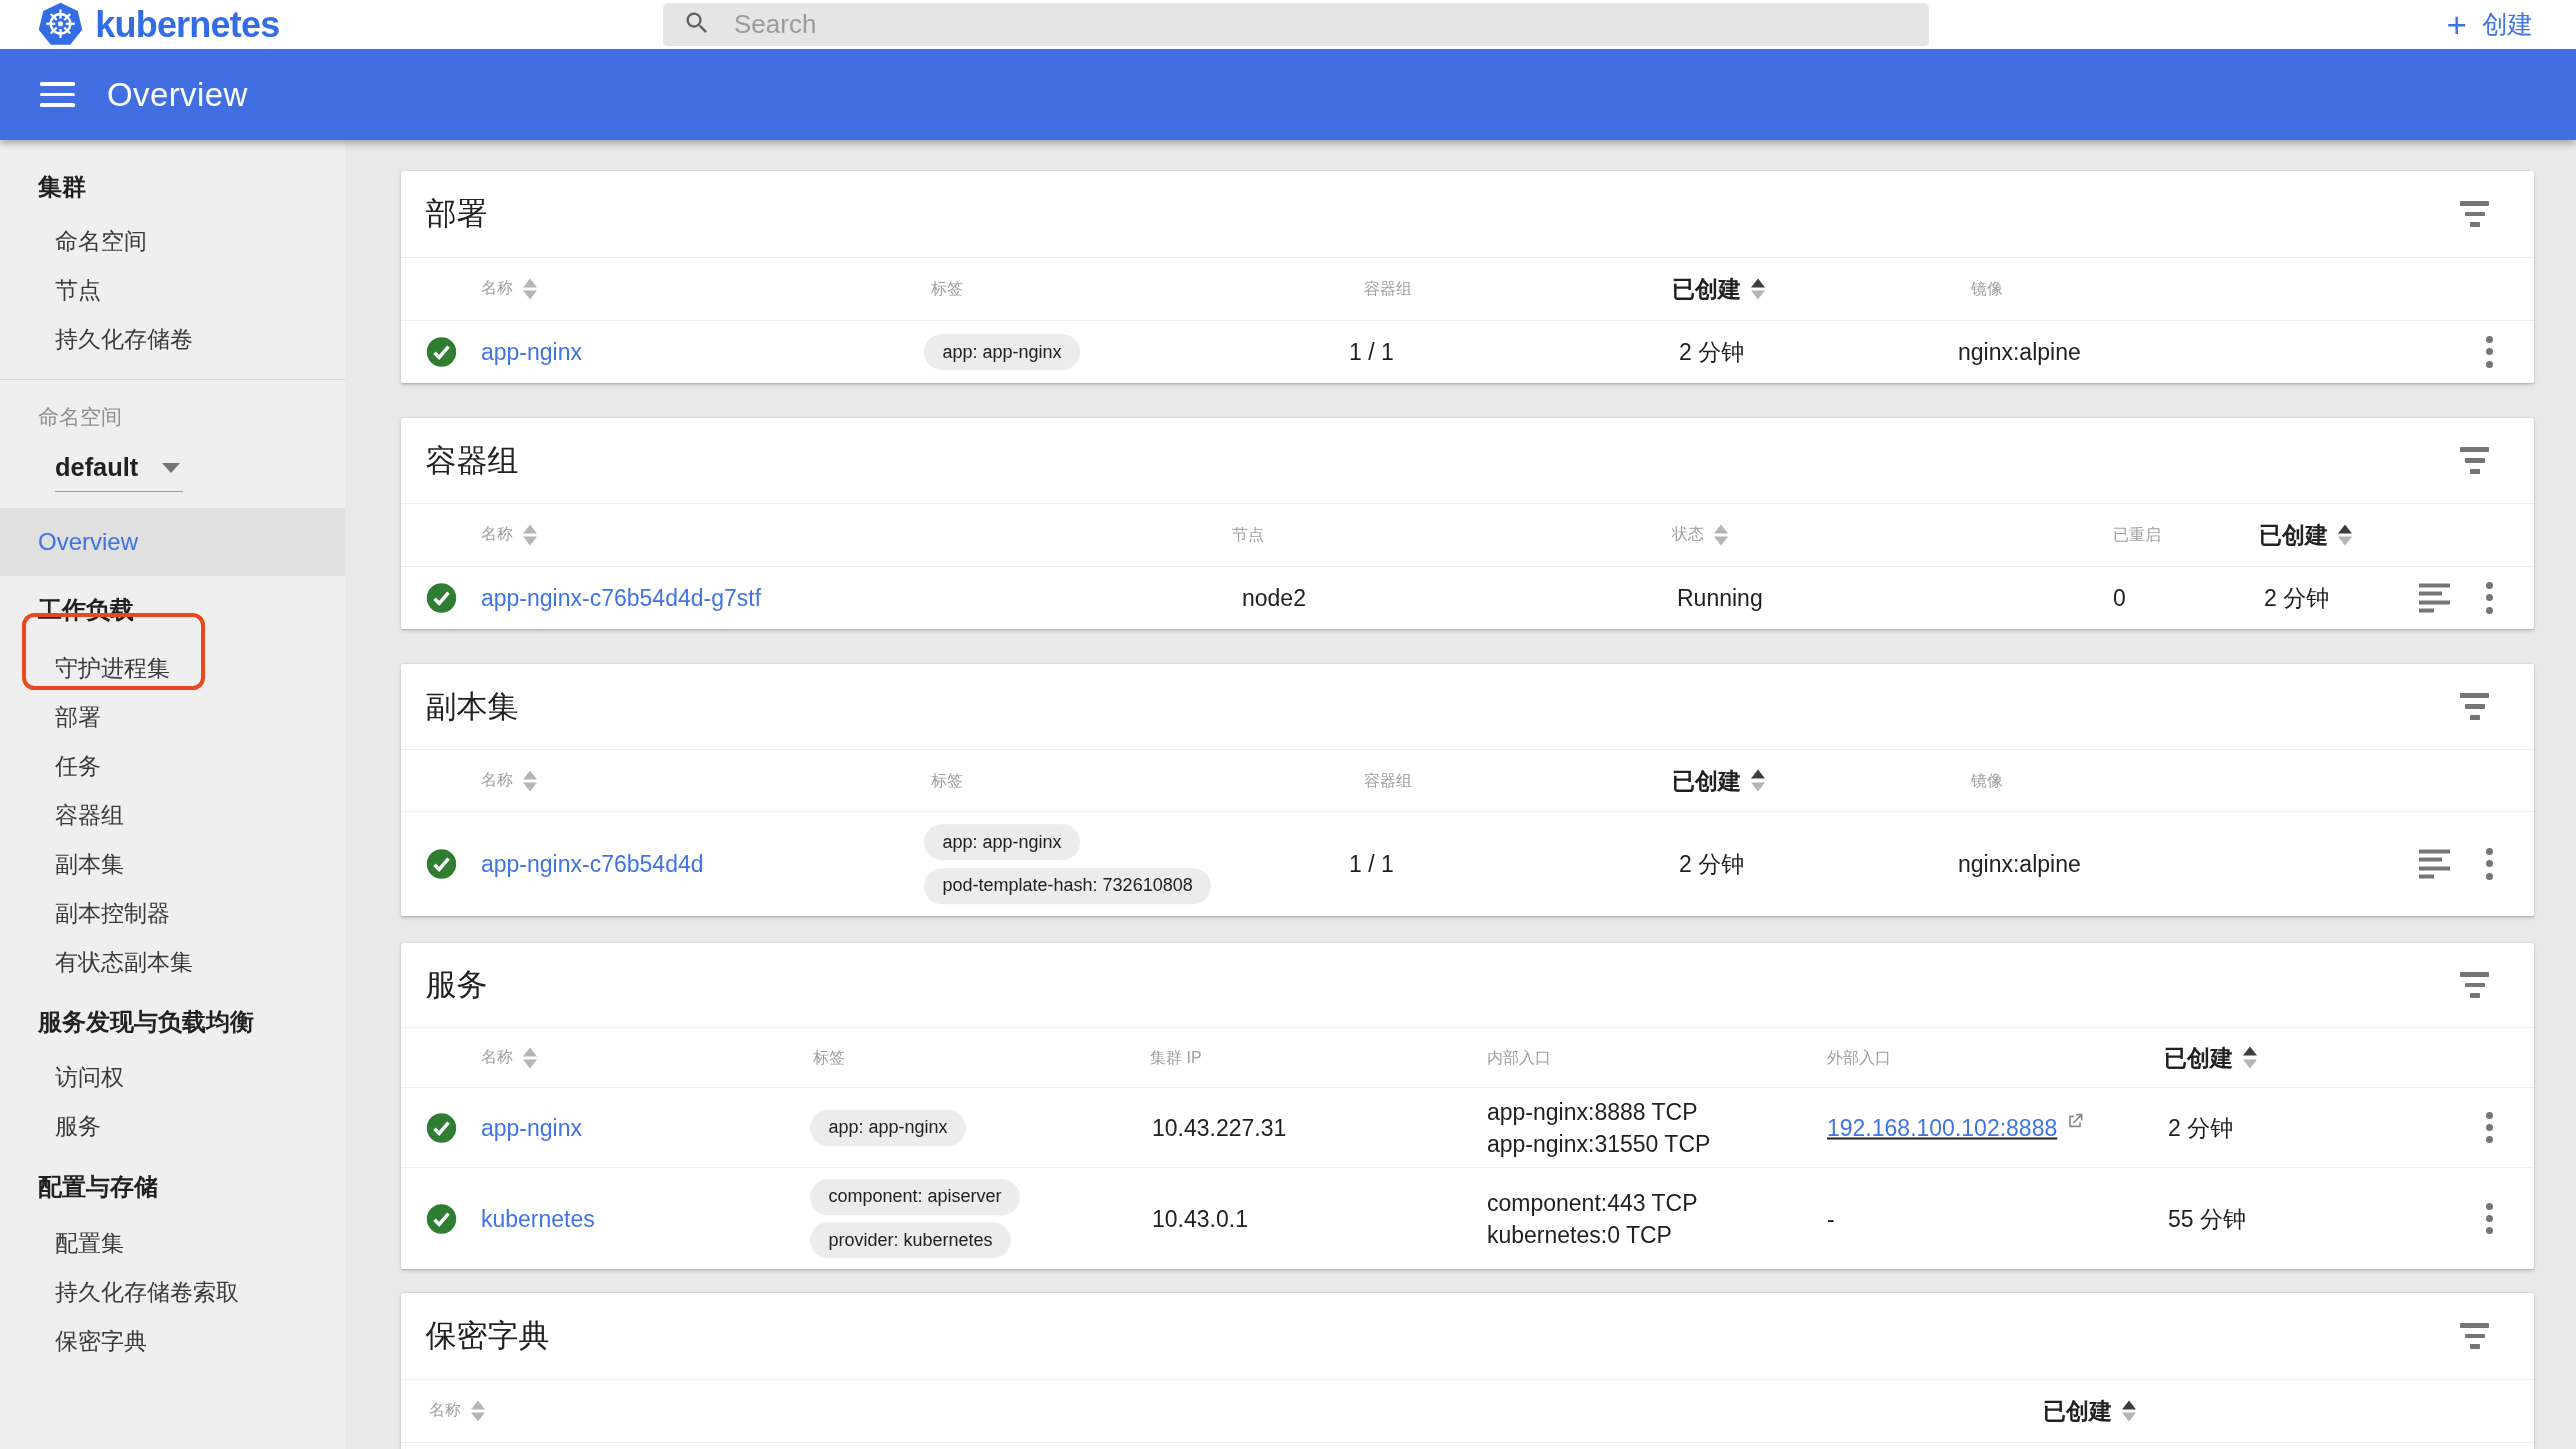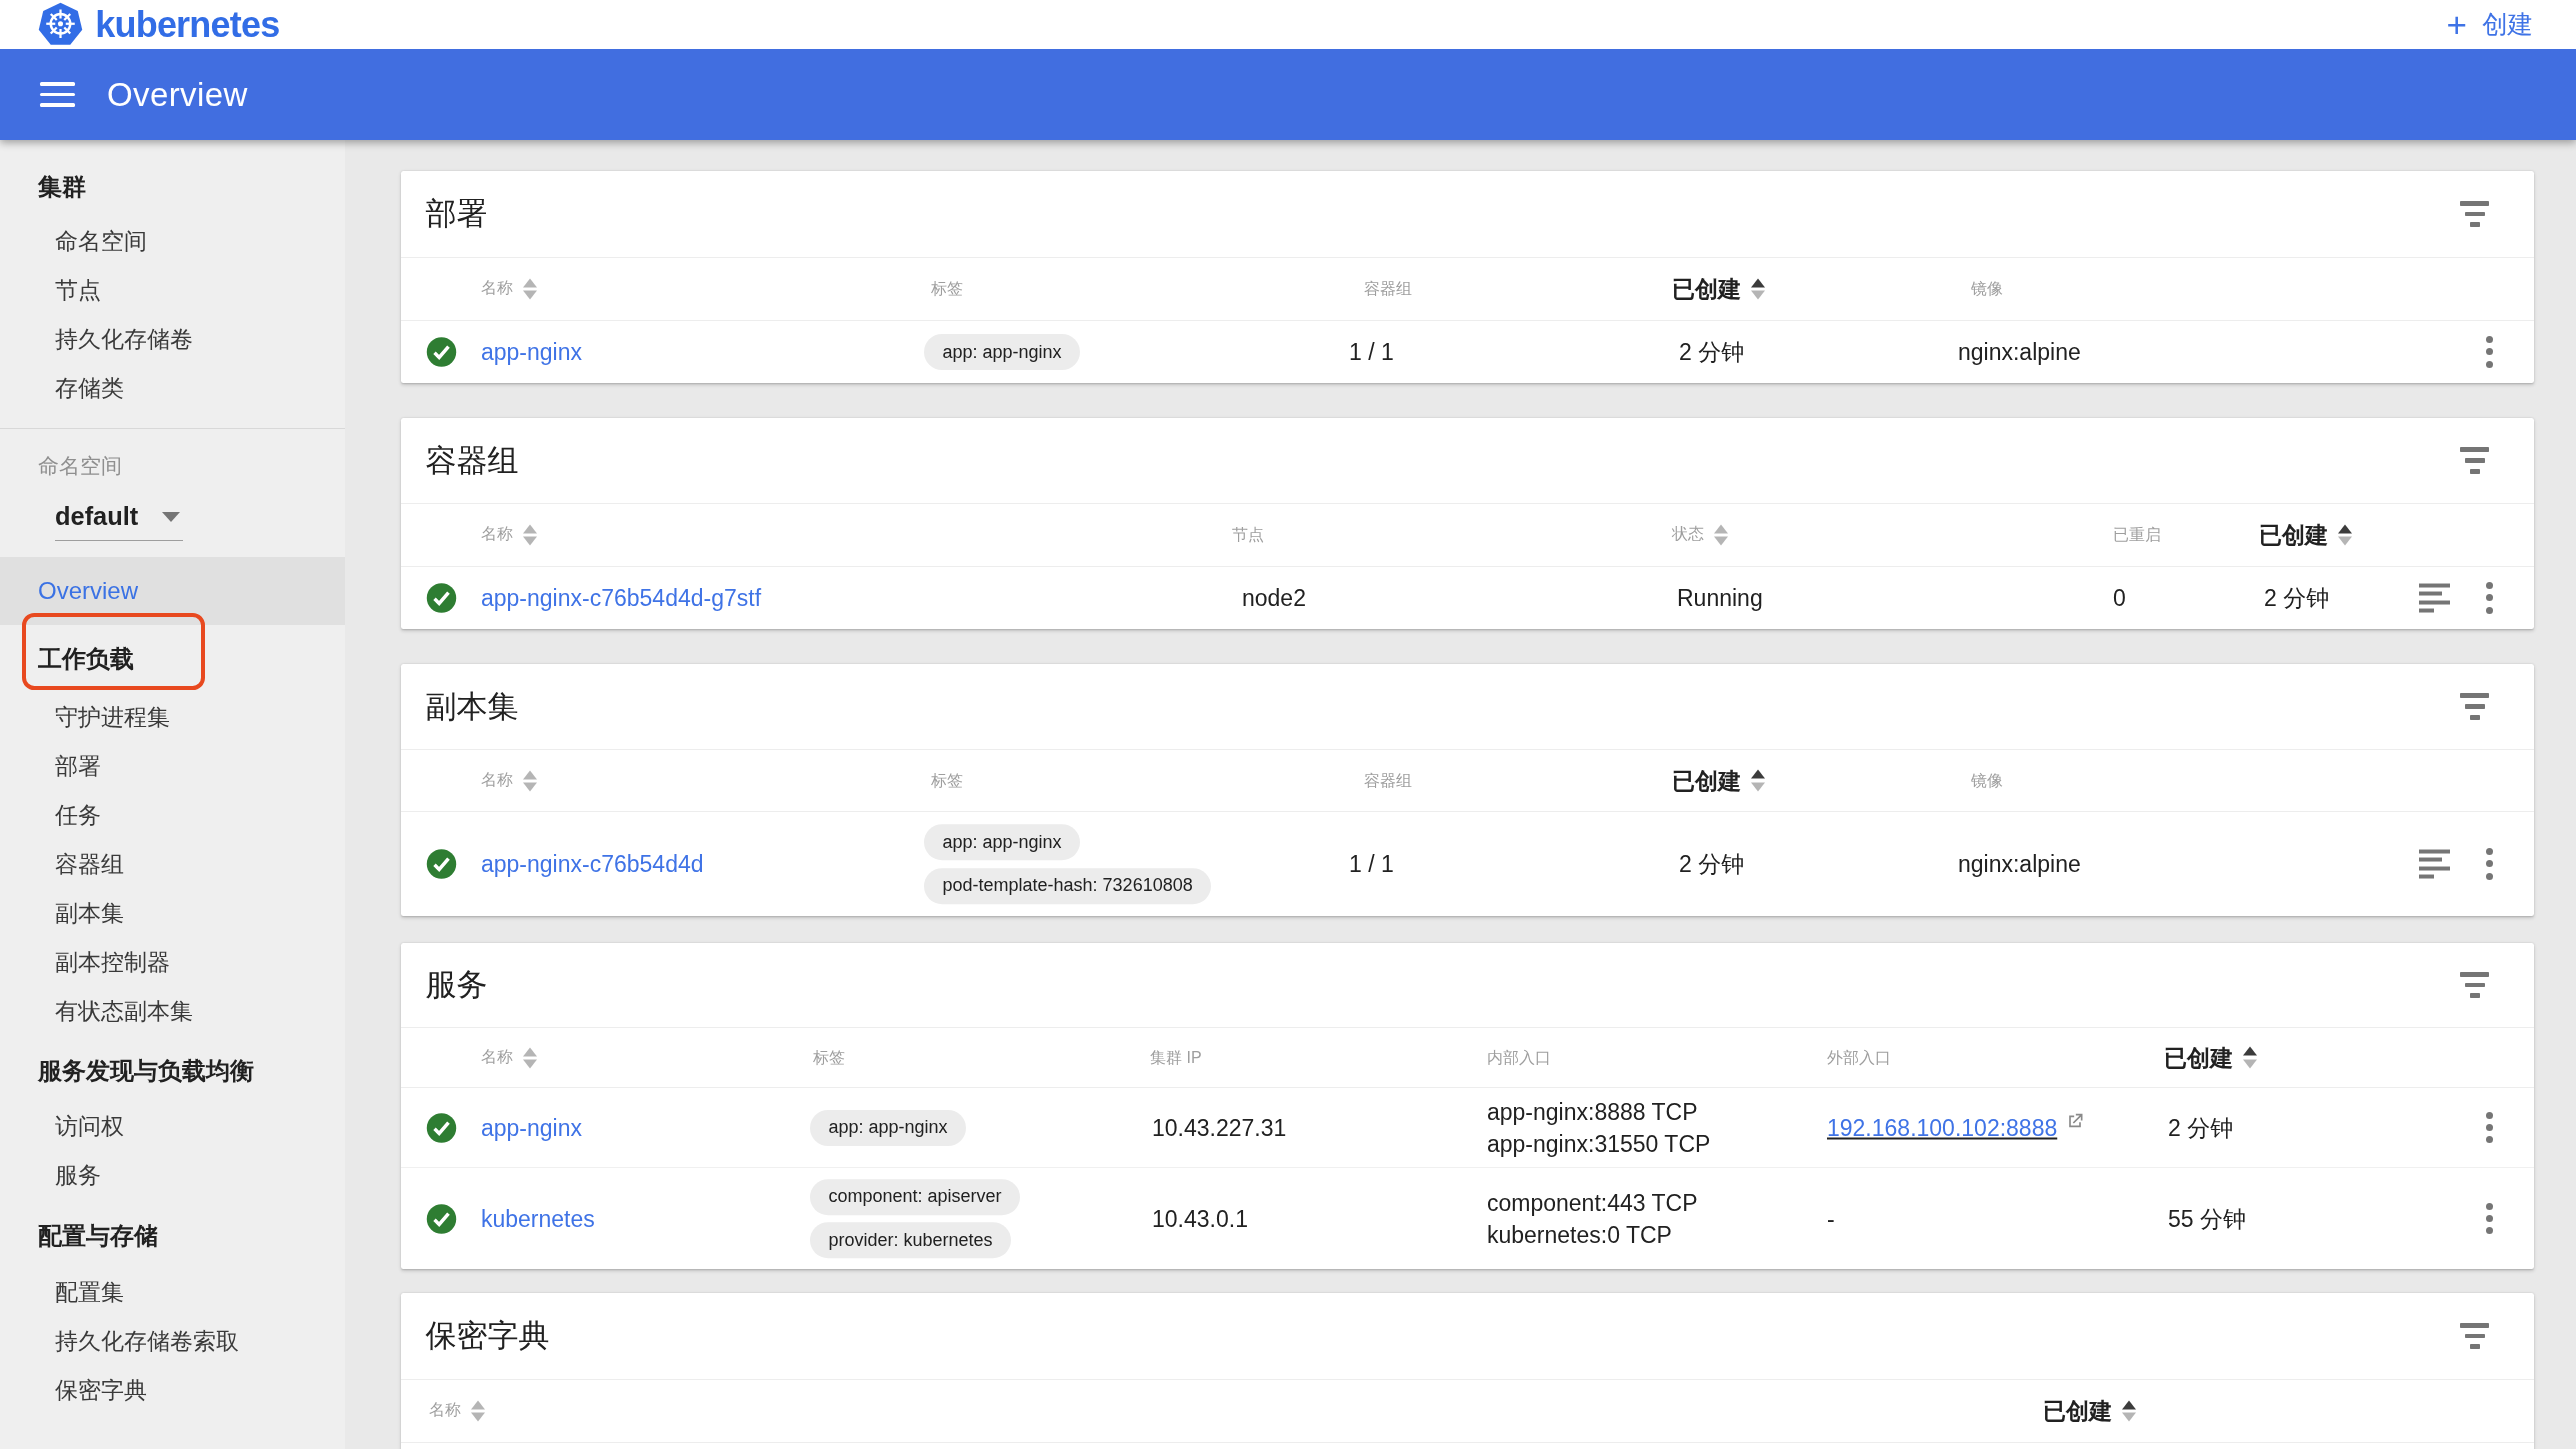--- a/index.html
+++ b/index.html
@@ -133,20 +133,28 @@
           <line x1="17" y1="16" x2="25" y2="24"></line>
             <line x1="35" y1="34" x2="43" y2="42"></line>
           <line x1="43" y1="16" x2="35" y2="24"></line>
             <line x1="25" y1="34" x2="17" y2="42"></line>
         </g>
       </svg>
     </span>
     <span class="wordmark">kubernetes</span>
   </div>
 
+  <div class="search">
+    <span>
+      <svg width="28" height="28" viewBox="0 0 24 24">
+          <path fill="#616161" d="M15.5 14h-.8l-.3-.3a6.5 6.5 0 1 0-.7.7l.3.3v.8l5 5 1.5-1.5-5-5zm-6 0A4.5 4.5 0 1 1 14 9.5 4.5 4.5 0 0 1 9.5 14z"></path>
+        </svg>
+    </span>
+    <input type="text" placeholder="Search" style="">
+  </div>
 
   <div class="create-btn">
     <span class="create-plus">+</span>
     <span class="create-label">创建</span>
   </div>
 </header>
 
 <div class="appbar">
   <div class="hamburger">
     <span></span>
@@ -156,21 +164,20 @@
   <h1>Overview</h1>
 </div>
 
 <div class="layout">
 
   <nav class="sidebar">
     <div class="side-header">集群</div>
     <div class="side-item mt8">命名空间</div>
     <div class="side-item">节点</div>
     <div class="side-item">持久化存储卷</div>
-    <div class="side-item">存储类</div>
 
     <hr class="side-divider">
 
     <div class="ns-label">命名空间</div>
     <div class="ns-select">
       <span class="val">default</span>
       <span class="caret"></span>
     </div>
 
     <div class="overview-row">

